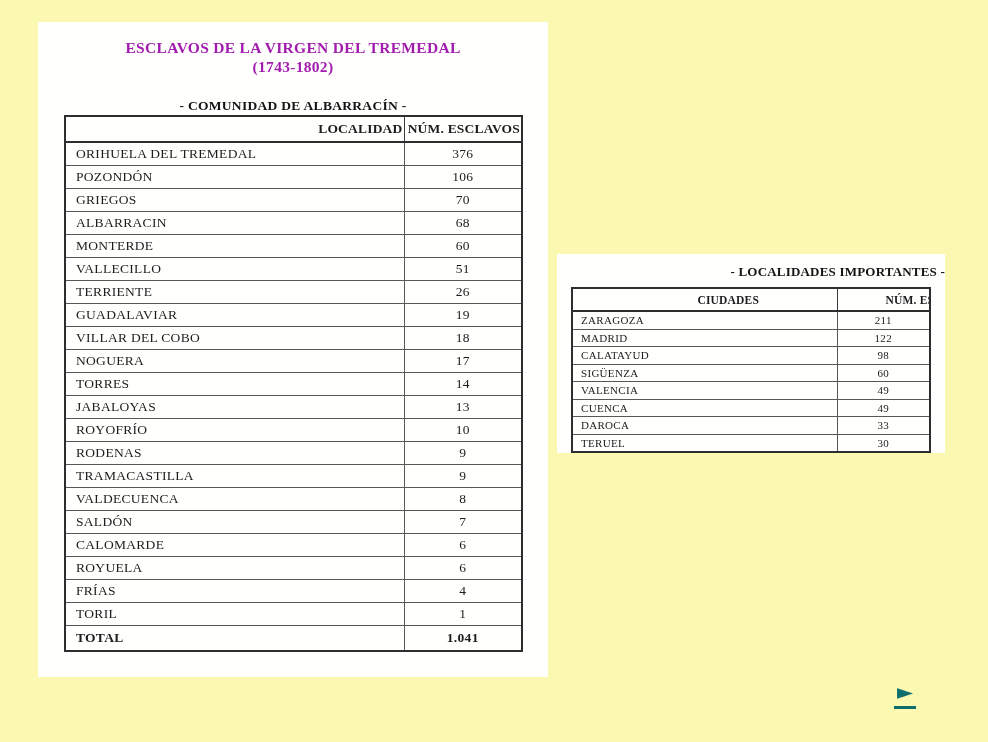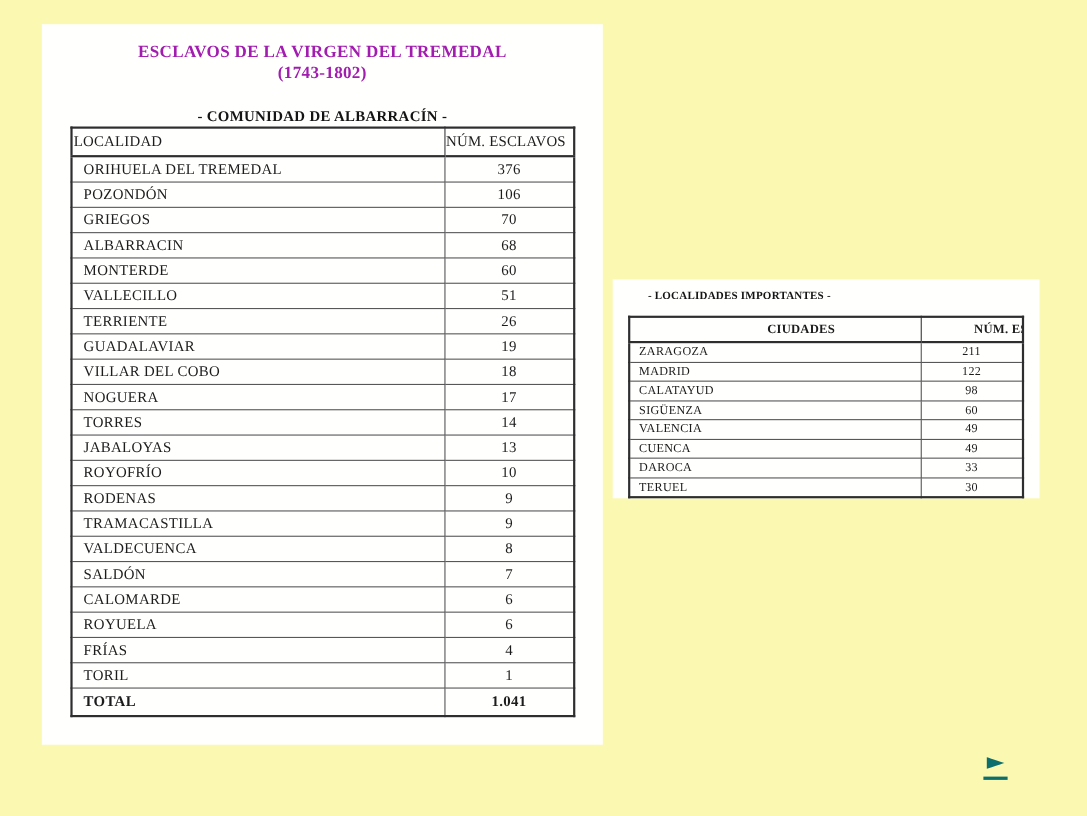--- a/index.html
+++ b/index.html
@@ -19,32 +19,32 @@
     text-align: center; font-weight: bold;
     font-size: 15.5px; line-height: 19px;
     letter-spacing: 0.3px; margin-top: 16px; color: #a21caf;
   }
   .main-subtitle {
     text-align: center; font-weight: bold;
     font-size: 13.5px; letter-spacing: 0.3px;
     margin-top: 22px; color: #141414;
   }
   .small-subtitle {
-    text-align: left; font-weight: bold;
-    font-size: 10px; letter-spacing: 0.2px;
+    text-align: right; font-weight: bold;
+    font-size: 13px; letter-spacing: 0.2px;
     margin-top: 10px; color: #141414; margin-left: 32px;
   }
 
   table { border-collapse: collapse; table-layout: fixed; background: #fffffe; }
   th, td { overflow: hidden; white-space: nowrap; }
 
   #main-table { position: absolute; left: 26px; top: 93px; width: 457px; border: 2px solid #2e2e2e; }
   #main-table th {
     border: 1px solid #3a3a3a; border-bottom: 2px solid #2e2e2e;
-    font-size: 13.5px; font-weight: normal; text-align: left;
+    font-size: 13.5px; font-weight: bold; text-align: right;
     height: 22px; letter-spacing: 0.2px;
   }
   #main-table td {
     border: 1px solid #575757;
     font-size: 13.5px; height: 20px; padding: 1px 0;
     letter-spacing: 0.3px;
     margin-left: 15px;
   }
   #main-table td:first-child { padding-left: 10px; }
   #main-table td:last-child  { text-align: center; }

